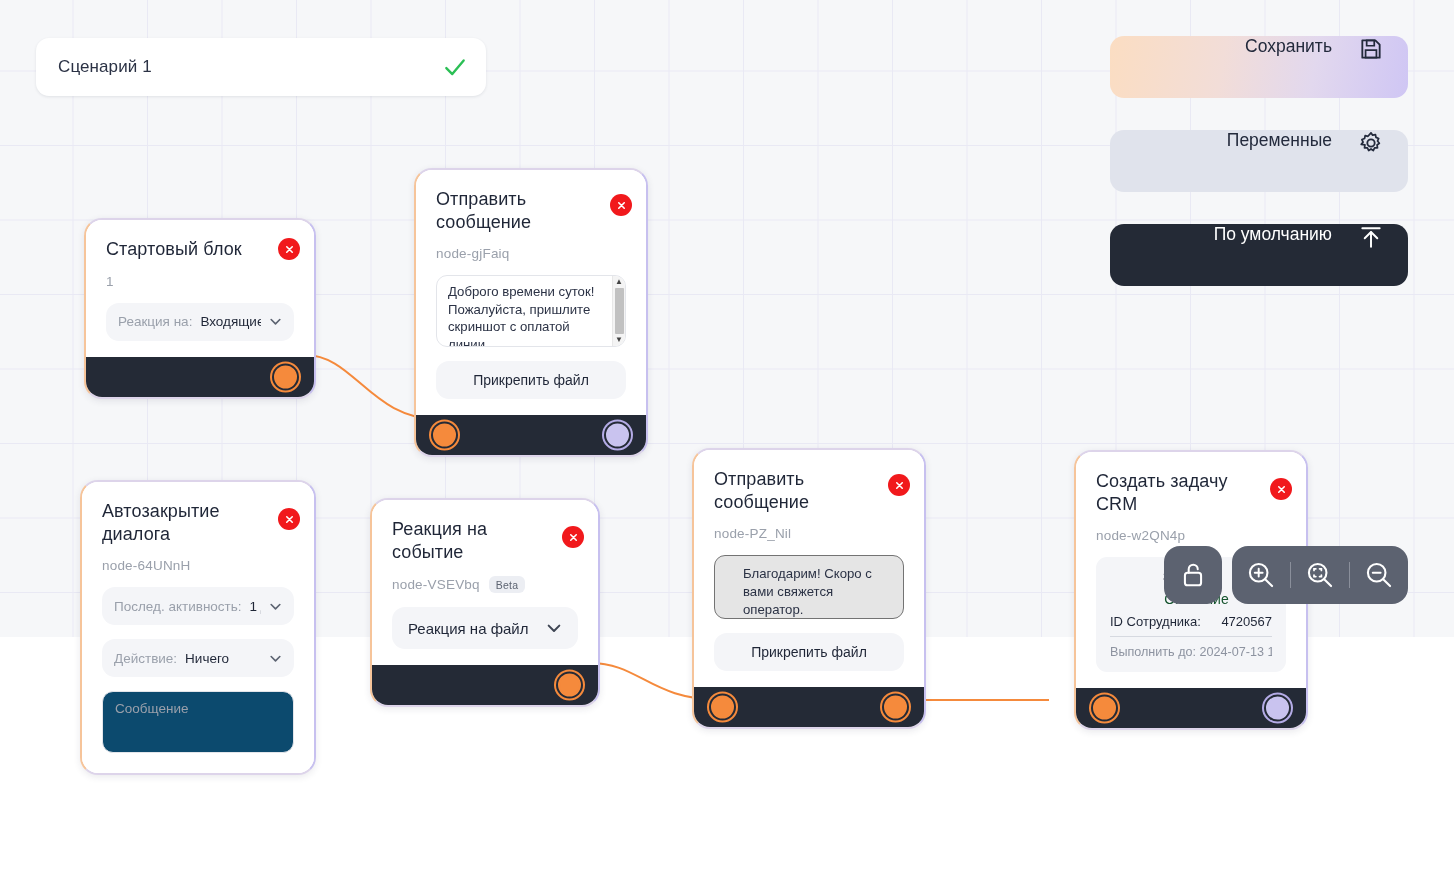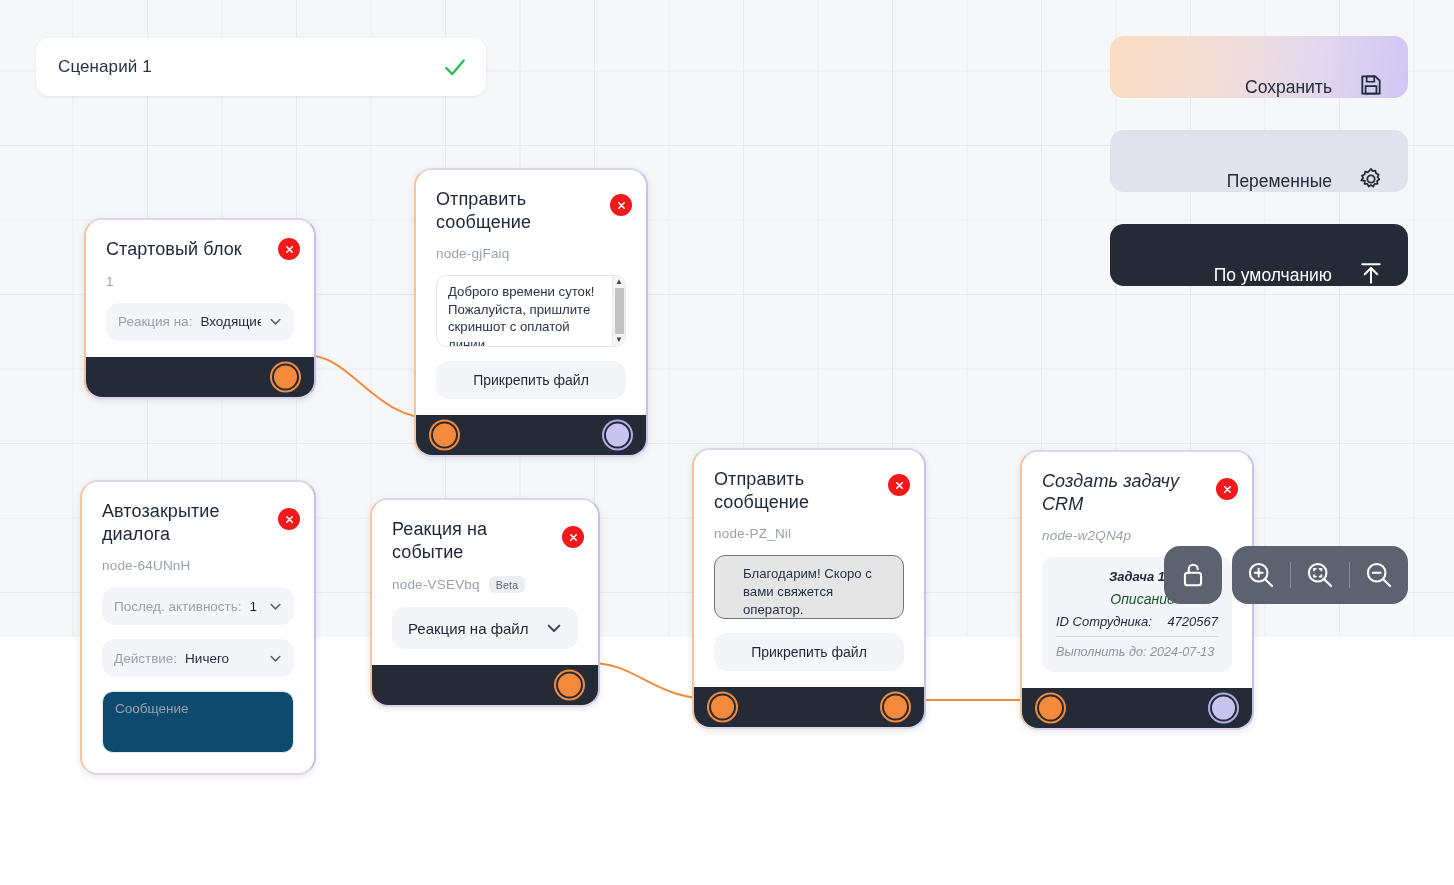--- a/index.html
+++ b/index.html
@@ -33,21 +33,21 @@
     font-family: "Liberation Sans", sans-serif;
     font-size: 17px; color: #2b3245; letter-spacing: .1px;
   }
   .check-icon { width: 26px; height: 26px; flex: 0 0 auto; }
 
   
   .action-btn {
     position: absolute; right: 46px;
     width: 298px; height: 62px;
     border-radius: 14px; border: 0;
-    display: flex; align-items: flex-end; justify-content: flex-end;
+    display: flex; align-items: flex-start; justify-content: flex-end;
     padding: 0 24px 0 18px; gap: 26px;
     font-family: "Liberation Sans", sans-serif;
     font-size: 17.5px; cursor: pointer;
   }
   #btn-save {
     top: 36px;
     background: linear-gradient(100deg,#fbddc2 0%,#f2ddd8 38%,#e2d8ee 68%,#cfc6f4 100%);
     color: #232a3c;
   }
   #btn-vars { top: 130px; background: #e0e3ec; color: #232a3c; }
@@ -330,21 +330,21 @@
       <div class="node-id">node-PZ_Nil</div>
       <div class="msg-plain">Благодарим! Скоро с вами свяжется оператор.</div>
       <button class="attach-btn">Прикрепить файл</button>
     </div>
     <div class="node-footer">
       <div class="port port-in"></div>
       <div class="port port-out"></div>
     </div>
   </div>
 
-  <div class="node" style="left:1020px; top:450px; width:234px;font-style:italic;">
+  <div class="node" style="left:1074px; top:450px; width:234px;">
     <div class="node-body">
       <div class="node-title">Создать задачу CRM</div>
       <button class="close-btn" style="top:26px;">
         <svg viewBox="0 0 14 14" width="11" height="11">
           <path d="M3.5 3.5 L10.5 10.5 M10.5 3.5 L3.5 10.5" stroke="#fff" stroke-width="2" stroke-linecap="round"></path>
         </svg>
       </button>
       <div class="node-id">node-w2QN4p</div>
       <div class="task-card">
         <div class="task-title">Задача 1</div>

